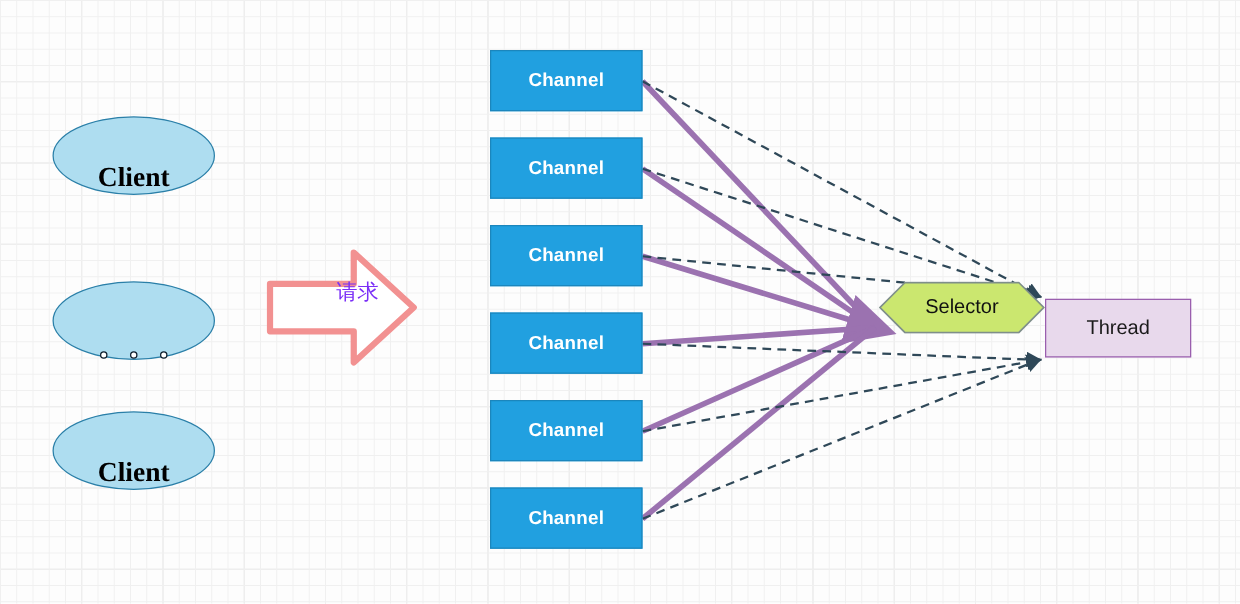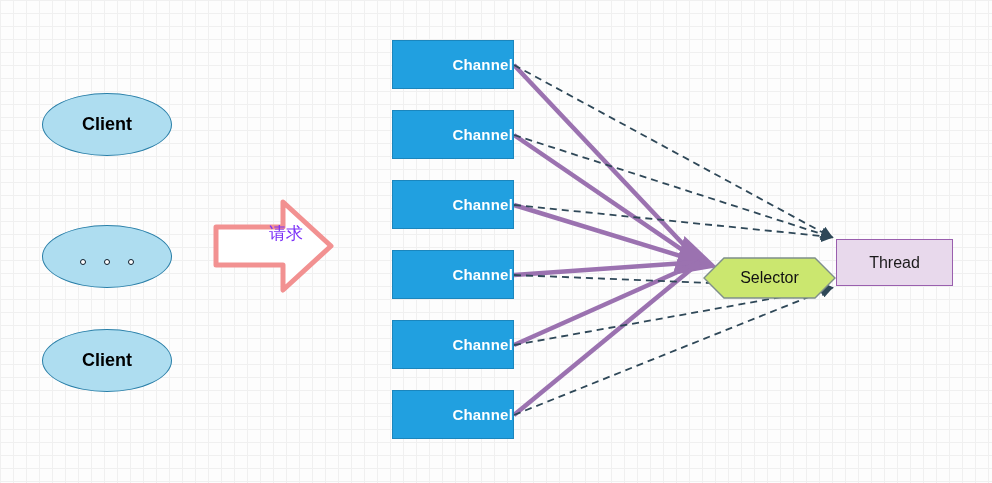--- a/index.html
+++ b/index.html
@@ -38,23 +38,24 @@
     justify-content: center;
     text-align: center;
   }
   .client-node {
     width: 130px;
     height: 63px;
     border-radius: 50%;
     background: #aeddf0;
     border: 1px solid #2a7fa8;
     color: #000000;
-    font-size: 18px;
+    font-size: 22px;
     font-weight: bold;
-    font-family: Liberation Sans, sans-serif;
+    font-family: Liberation Serif, serif;
+    align-items: flex-end;
   }
   .dots-wrap {
     display: flex;
     gap: 18px;
     align-items: center;
     justify-content: center;
     margin-top: 10px;
   }
   .dot {
     width: 6px;
@@ -66,21 +67,20 @@
   }
   .channel-node {
     width: 122px;
     height: 49px;
     background: #21a0e0;
     border: 1px solid #1b86bd;
     color: #ffffff;
     font-size: 15px;
     font-weight: bold;
     letter-spacing: 0.2px;
-    justify-content: flex-end;
   }
   .thread-node {
     width: 117px;
     height: 47px;
     background: #e8d9ec;
     border: 1px solid #9a5fae;
     color: #1a1a1a;
     font-size: 16px;
     font-weight: normal;
   }
@@ -187,21 +187,21 @@
   <div class="node channel-node" style="left:392px; top:250px;">
     <span>Channel</span>
   </div>
   <div class="node channel-node" style="left:392px; top:320px;">
     <span>Channel</span>
   </div>
   <div class="node channel-node" style="left:392px; top:390px;">
     <span>Channel</span>
   </div>
 
-  <div class="node selector-node" style="left:703px; top:257px;">
+  <div class="node selector-node" style="left:703px; top:225px;">
     <svg class="selector-hex" viewBox="0 0 133 42" preserveAspectRatio="none" xmlns="http://www.w3.org/2000/svg">
       <path d="M21,1 L112,1 L132,21 L112,41 L21,41 L1,21 Z" fill="#cbe76f" stroke="#7f8f8a" stroke-width="1.4"></path>
     </svg>
     <span class="selector-label">Selector</span>
   </div>
 
   <div class="node thread-node" style="left:836px; top:239px;">
     <span>Thread</span>
   </div>
 

